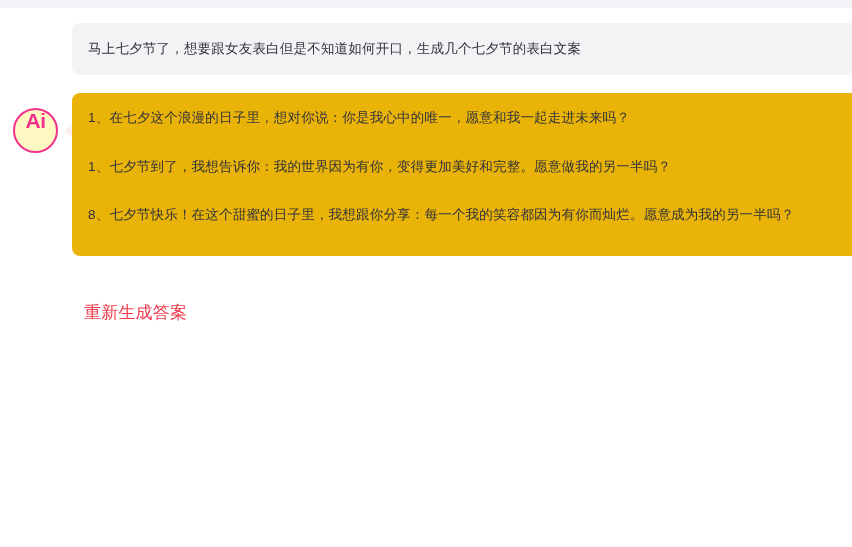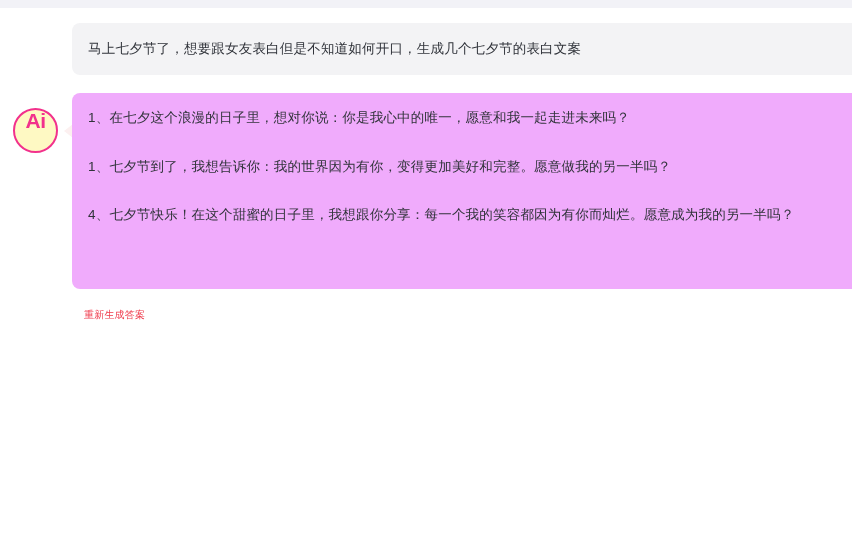--- a/index.html
+++ b/index.html
@@ -92,22 +92,22 @@
     letter-spacing: -0.5px;
     line-height: 1;
     font-family: "Liberation Sans", "DejaVu Sans", sans-serif;
   }
 
   .ai-bubble {
     position: absolute;
     left: 72px;
     top: 0;
     width: 780px;
-    height: 196px;
-    background: #f0abfc;
+    height: 163px;
+    background: #eab308;
     border-radius: 8px 0 0 8px;
     box-sizing: border-box;
   }
   .ai-tail {
     position: absolute;
     left: 64px;
     top: 31px;
     width: 0;
     height: 0;
     border-top: 7px solid transparent;
@@ -131,21 +131,21 @@
   }
   .ai-line:last-child { margin-bottom: 0; }
 
   
   .regen-wrap {
     position: absolute;
     left: 84px;
     top: 304px;
   }
   .regen-link {
-    font-size: 10px;
+    font-size: 17px;
     color: #ef3b4c;
     letter-spacing: 0.2px;
     line-height: 1;
     cursor: pointer;
     text-decoration: none;
     white-space: nowrap;
   }
 </style>
 </head>
 <body>
@@ -165,21 +165,21 @@
     <div class="ai-avatar">
       <span class="ai-avatar-label">Ai</span>
     </div>
 
     <div class="ai-tail"></div>
 
     <div class="ai-bubble">
       <div class="ai-lines">
         <div class="ai-line">1、在七夕这个浪漫的日子里，想对你说：你是我心中的唯一，愿意和我一起走进未来吗？</div>
         <div class="ai-line">1、七夕节到了，我想告诉你：我的世界因为有你，变得更加美好和完整。愿意做我的另一半吗？</div>
-        <div class="ai-line">4、七夕节快乐！在这个甜蜜的日子里，我想跟你分享：每一个我的笑容都因为有你而灿烂。愿意成为我的另一半吗？</div>
+        <div class="ai-line">8、七夕节快乐！在这个甜蜜的日子里，我想跟你分享：每一个我的笑容都因为有你而灿烂。愿意成为我的另一半吗？</div>
       </div>
     </div>
   </div>
 
   <div class="regen-wrap">
     <a class="regen-link">重新生成答案</a>
   </div>
 
 </div>
 

